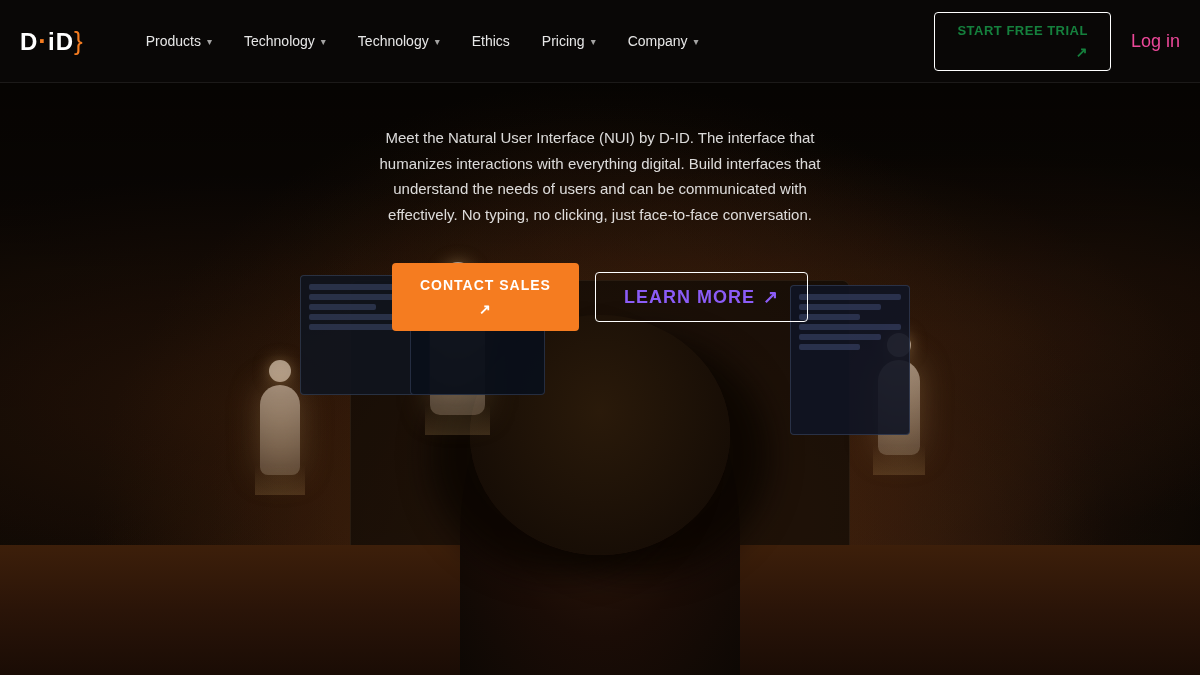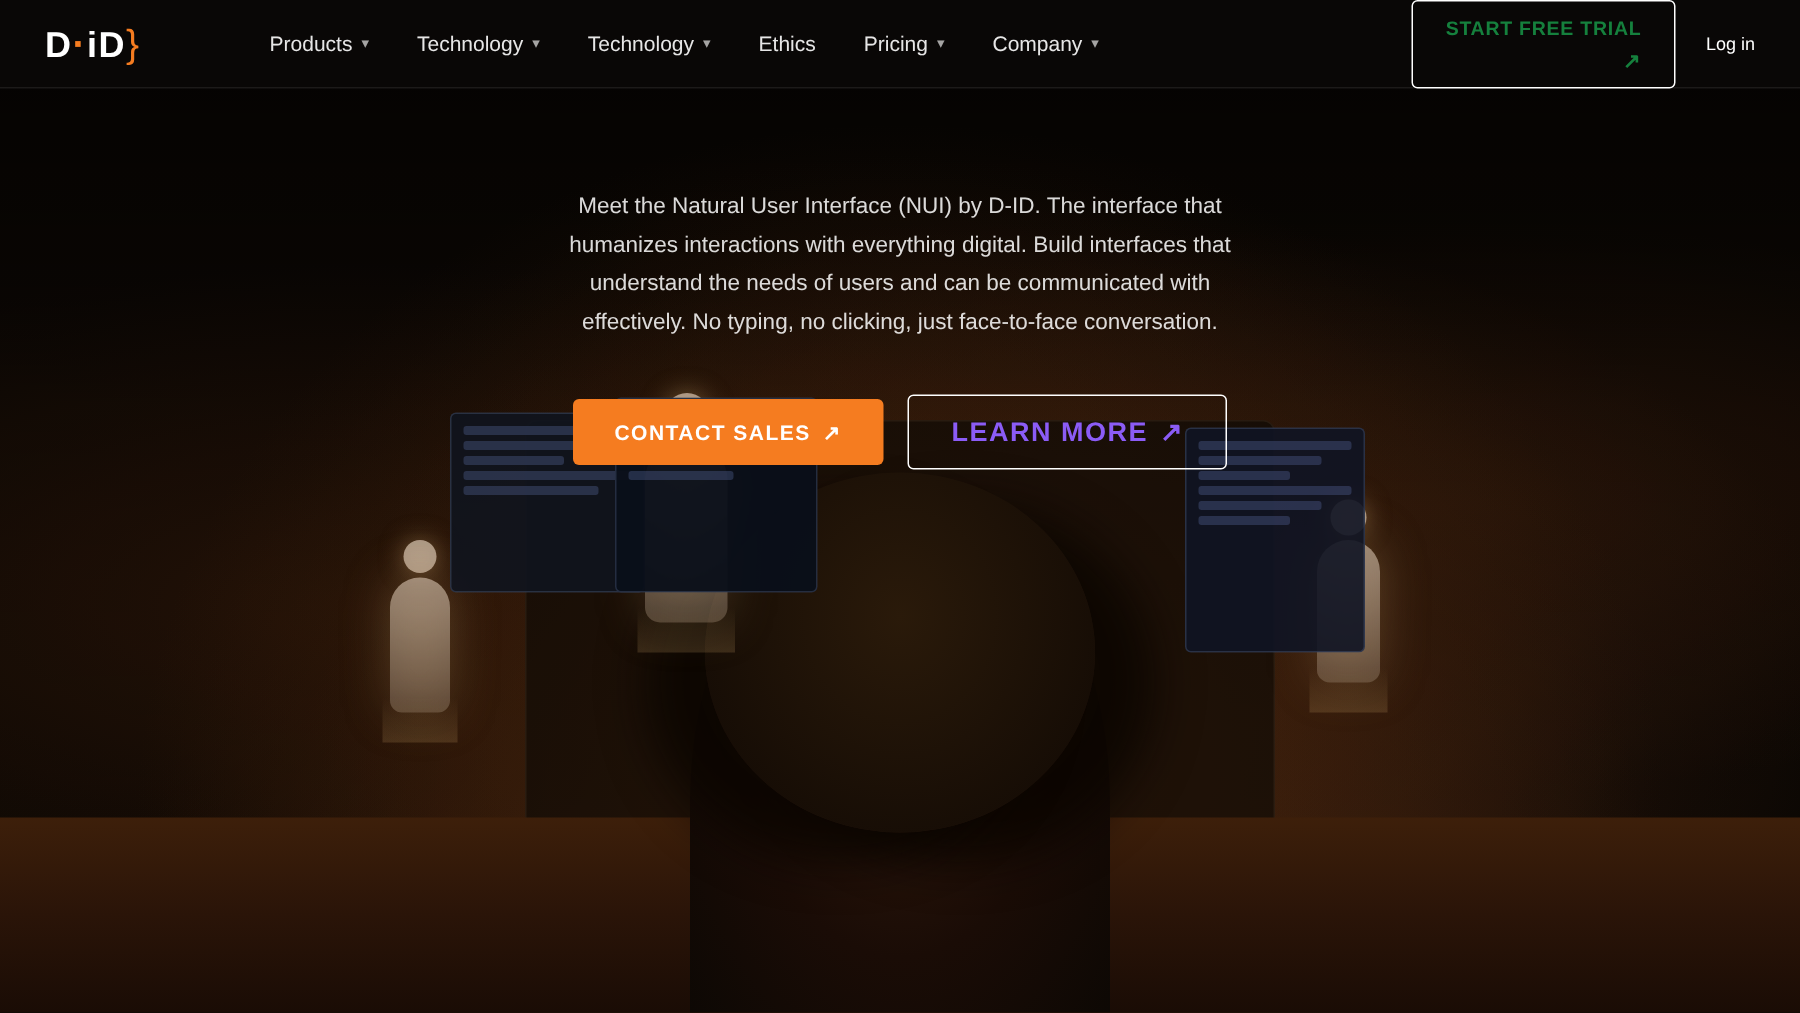--- a/index.html
+++ b/index.html
@@ -167,28 +167,27 @@
       background: linear-gradient(to bottom, #3d1f0a 0%, #2a1408 50%, #1a0c05 100%);
       z-index: 4;
     }
 
     
     nav {
       position: absolute;
       top: 0;
       left: 0;
       right: 0;
-      height: 59px;
+      height: 83px;
       background: rgba(10, 8, 6, 0.92);
       display: flex;
       align-items: center;
-      padding: 0 30px;
+      padding: 0 20px;
       z-index: 100;
       border-bottom: 1px solid rgba(255,255,255,0.08);
-      gap: 24px;
     }
 
     .nav-logo {
       display: flex;
       align-items: center;
       margin-right: 50px;
       text-decoration: none;
     }
 
     .logo-text {
@@ -250,22 +249,22 @@
       gap: 6px;
       text-transform: uppercase;
       flex-direction: column;
     }
 
     .btn-arrow {
       font-size: 14px;
     }
 
     .btn-login {
-      color: #ffffff;
-      font-size: 12px;
+      color: #ec4899;
+      font-size: 18px;
       cursor: pointer;
       text-decoration: none;
     }
 
     
     .hero-content {
       position: absolute;
       top: 65px;
       left: 0;
       right: 0;
@@ -307,20 +306,21 @@
       border: none;
       border-radius: 4px;
       font-size: 14px;
       font-weight: 700;
       cursor: pointer;
       letter-spacing: 1px;
       text-transform: uppercase;
       display: flex;
       align-items: center;
       gap: 8px;
+      flex-direction: column;
     }
 
     .btn-learn {
       padding: 13px 28px;
       background: transparent;
       color: #8b5cf6;
       border: 1.5px solid white;
       border-radius: 4px;
       font-size: 18px;
       font-weight: 700;

